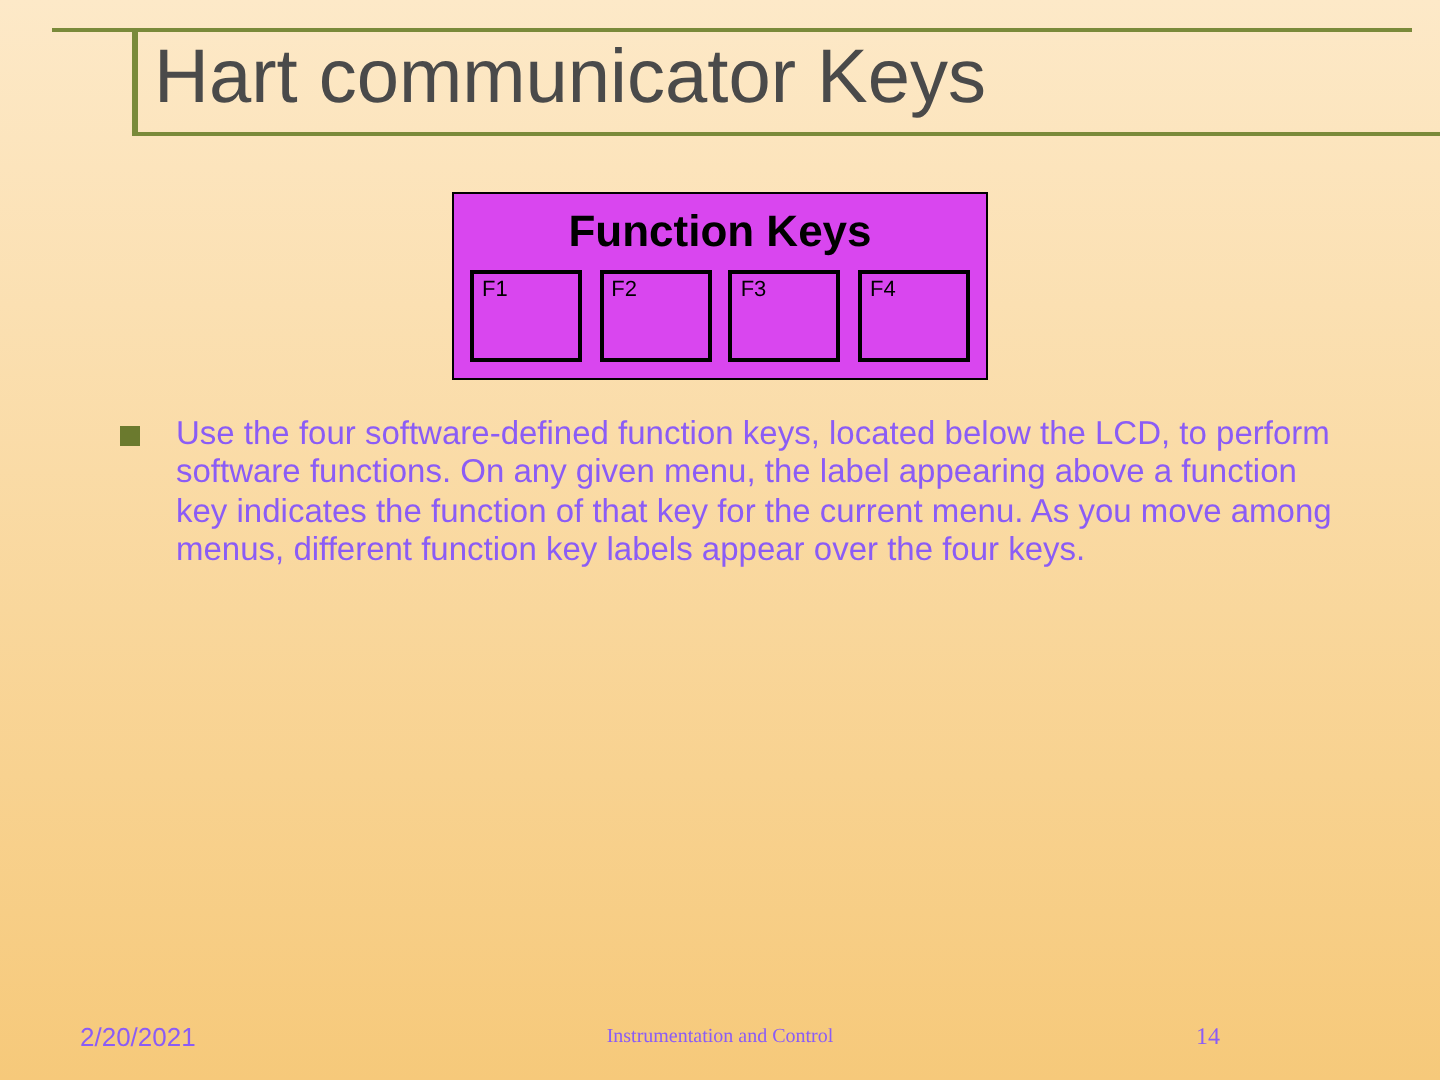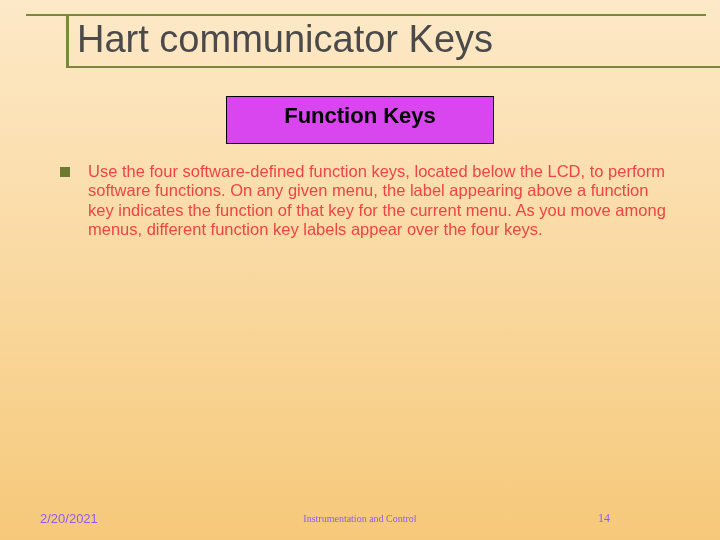--- a/index.html
+++ b/index.html
@@ -72,21 +72,21 @@
     width: 10px;
     height: 10px;
     background: #6b7a2e;
     margin-top: 5px;
     margin-right: 18px;
     flex: 0 0 10px;
   }
   .bullet-text {
     font-size: 16.5px;
     line-height: 1.18;
-    color: #ef4444;
+    color: #8b5cf6;
   }
   .footer {
     position: absolute;
     bottom: 16px;
     left: 0;
     width: 100%;
     display: flex;
     align-items: center;
     font-size: 13px;
     color: #8b5cf6;
@@ -112,20 +112,34 @@
 </head>
 <body>
 
 <div class="title-wrap">
   <div class="title-rule"></div>
   <div class="title-text">Hart communicator Keys</div>
 </div>
 
 <div class="figure">
   <div class="figure-title">Function Keys</div>
+  <div class="keys-row">
+    <div class="fkey">
+        <span class="fkey-label">F1</span>
+      </div>
+    <div class="fkey">
+        <span class="fkey-label">F2</span>
+      </div>
+    <div class="fkey">
+        <span class="fkey-label">F3</span>
+      </div>
+    <div class="fkey">
+        <span class="fkey-label">F4</span>
+      </div>
+  </div>
 </div>
 
 <div class="bullets">
   <div class="bullet-item">
     <div class="bullet-marker"></div>
     <div class="bullet-text">Use the four software-defined function keys, located below the LCD, to perform software functions. On any given menu, the label appearing above a function key indicates the function of that key for the current menu. As you move among menus, different function key labels appear over the four keys.</div>
   </div>
 </div>
 
 <div class="footer">

